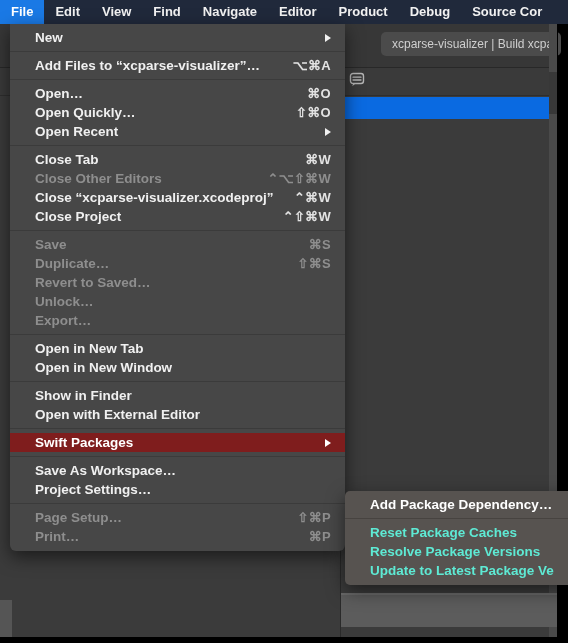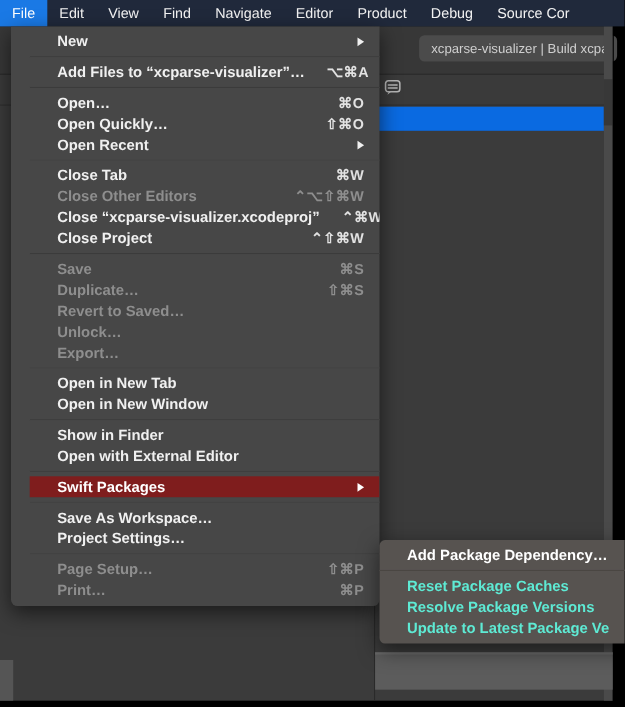--- a/index.html
+++ b/index.html
@@ -66,31 +66,31 @@
 
   
   .menubar{
     position:absolute; left:0; top:0; width:568px; height:24px;
     background:#20293b;
     display:flex; align-items:center;
   }
   .menubar-item{
     height:24px; line-height:24px;
     padding:0 11px;
-    color:#f2f2f2; font-size:13px; font-weight:normal;
+    color:#f2f2f2; font-size:13px; font-weight:bold;
     white-space:nowrap;
   }
   .menubar-item.active{ background:#1a79e5; color:#fff; }
 
   
   .menu{
     position:absolute; left:10px; top:24px; width:335px;
     background:#474747;
     border-radius:0 0 6px 6px;
-    padding:4px 0 5px 17px;
+    padding:4px 0 5px 0;
     box-shadow:0 6px 18px rgba(0,0,0,.55);
     overflow:hidden;
   }
   .menu-item{
     position:relative; height:19px; line-height:19px;
     padding:0 14px 0 25px;
     color:#f0f0f0; font-size:13.5px; font-weight:bold;
     white-space:nowrap;
     display:flex; align-items:center;
   }

